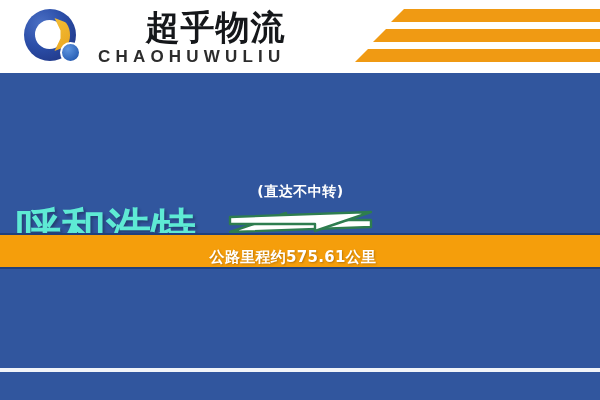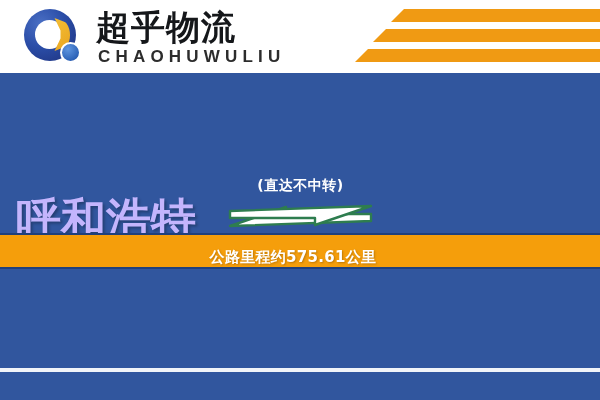--- a/index.html
+++ b/index.html
@@ -64,20 +64,21 @@
     left: 96px; top: 8px;
   }
   .brand-cn {
     font-family: "DejaVu Sans", "Liberation Sans", sans-serif;
     font-size: 34px;
     font-weight: bold;
     color: #15171a;
     letter-spacing: 1px;
     line-height: 38px;
     white-space: nowrap;
+    text-align: right;
   }
   .brand-en {
     font-size: 17px;
     font-weight: bold;
     color: #2c2c2c;
     letter-spacing: 5.2px;
     margin-top: 1px;
     margin-left: 2px;
     white-space: nowrap;
   }
@@ -98,35 +99,35 @@
 
   
   .route {
     position: absolute;
     left: 0; top: 73px;
     width: 600px; height: 160px;
     background: #31569E;
   }
   .city {
     position: absolute;
-    top: 122px;
+    top: 132px;
     font-family: "DejaVu Sans", "Liberation Sans", sans-serif;
     font-size: 45px;
     font-weight: bold;
-    color: #c4b5fd;
+    color: #5eead4;
     line-height: 50px;
     white-space: nowrap;
     text-shadow: 2px 2px 3px rgba(0,0,0,0.28);
   }
   .city-origin { left: 16px; }
   .city-dest   { left: 388px; }
 
   .mid {
     position: absolute;
-    left: 228px; top: 104px;
+    left: 228px; top: 110px;
     width: 145px;
     text-align: center;
   }
   .mid-top, .mid-bottom {
     font-family: "DejaVu Sans", "Liberation Sans", sans-serif;
     font-size: 14px;
     font-weight: bold;
     color: #ffffff;
     white-space: nowrap;
     letter-spacing: 0.5px;

